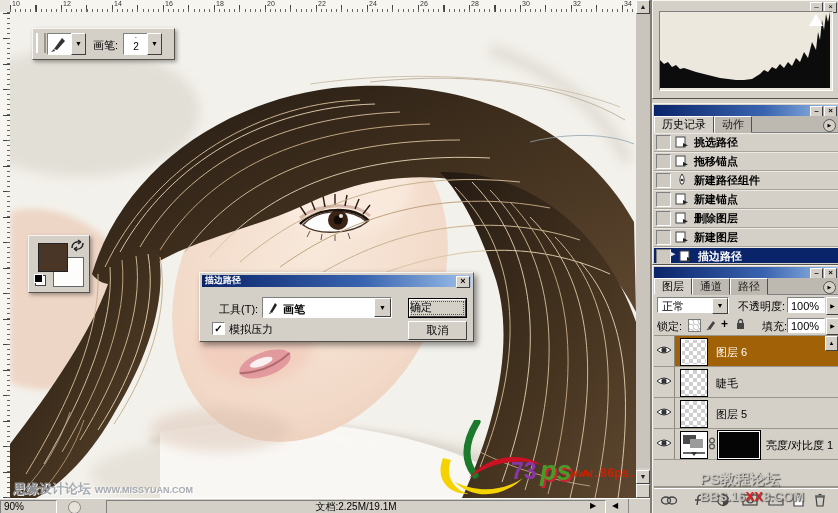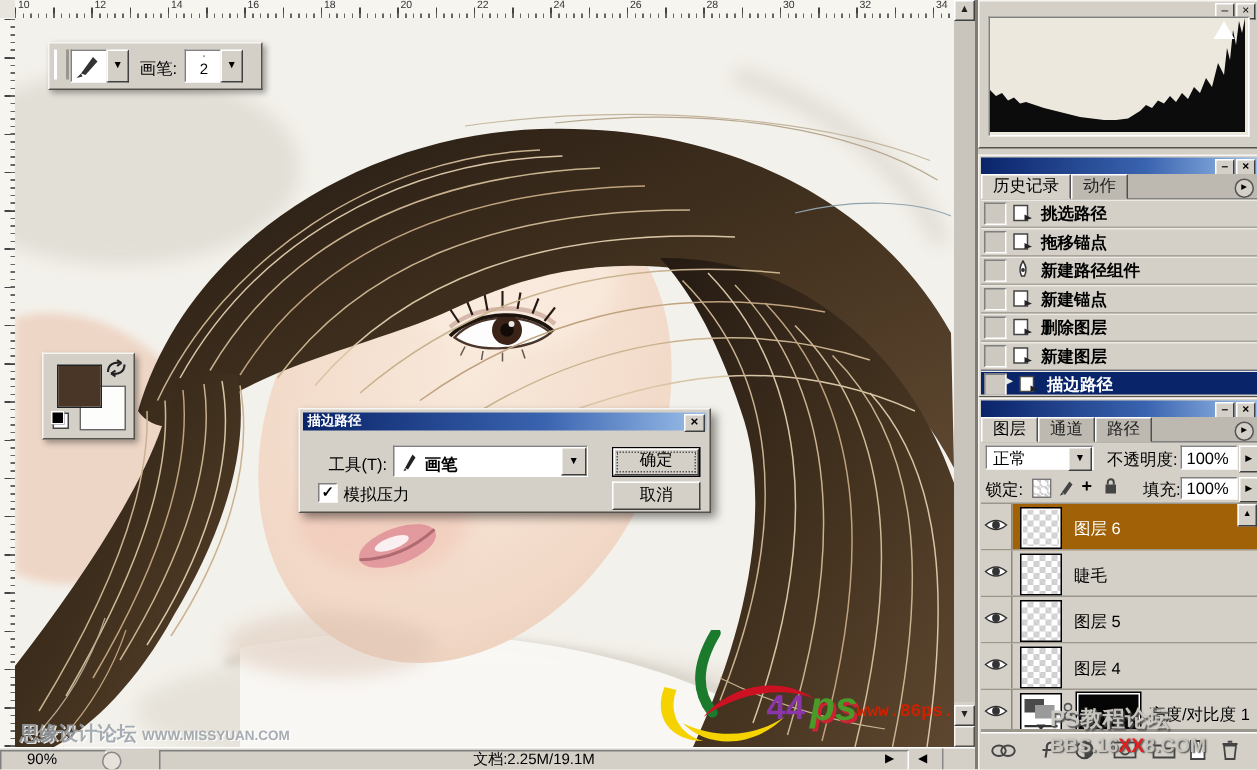--- a/index.html
+++ b/index.html
@@ -193,35 +193,35 @@
       </div>
 
       
       <div class="abs wm" style="left:415px;top:408px;width:211px;height:78px;">
         <svg width="211" height="78" viewBox="0 0 211 78">
           <path d="M52,2 C40,22 38,40 50,55" stroke="#1b7a2c" stroke-width="7" fill="none" stroke-linecap="round"></path>
           <path d="M18,38 C10,58 22,74 44,74 C28,70 20,55 26,40 Z" fill="#f4d300"></path>
           <path d="M30,62 C55,74 80,70 98,58 C78,78 48,80 30,62 Z" fill="#f4d300"></path>
           <path d="M44,58 C70,40 100,38 118,46 C96,30 62,36 44,58 Z" fill="#cc1122"></path>
         </svg>
-        <span class="abs" style="left:86px;top:38px;font-size:23px;font-weight:bold;color:#8a35a8;">44</span>
+        <span class="abs" style="left:86px;top:38px;font-size:23px;font-weight:bold;color:#8a35a8;">73</span>
         <span class="abs" style="left:115px;top:36px;font-size:27px;font-weight:bold;font-style:italic;color:#4a9a2a;text-shadow:2px 2px 0 #cc2233;">ps</span>
         <span class="abs" style="left:146px;top:47px;font-size:12px;font-weight:bold;color:#cc2200;font-family:'Liberation Mono',monospace;">www.86ps.com</span>
       </div>
     </div>
 
     <div class="abs" style="left:636px;top:0;width:14px;height:498px;">
       <div class="abs btn sbtn" style="left:0;top:0;width:12px;height:12px;"><span>▲</span></div>
       <div class="abs track" style="left:0;top:14px;width:14px;height:454px;"></div>
       <div class="abs btn sbtn" style="left:0;top:470px;width:12px;height:12px;"><span>▼</span></div>
       <div class="abs raised" style="left:0;top:484px;width:12px;height:12px;"></div>
     </div>
 
     <div class="abs" style="left:0;top:498px;width:650px;height:15px;background:#d4d0c8;border-top:1px solid #fff;">
-      <div class="abs sunken" style="left:0;top:1px;width:52px;height:12px;background:#d4d0c8;padding-left:17px;line-height:12px;font-size:10px;"><span>90%</span></div>
+      <div class="abs sunken" style="left:0;top:1px;width:52px;height:12px;background:#d4d0c8;padding-left:3px;line-height:12px;font-size:10px;"><span>90%</span></div>
       <div class="abs" style="left:68px;top:2px;width:11px;height:11px;border:1px solid #888;border-radius:50%;background:#e6e2da;"></div>
       <div class="abs sunken" style="left:86px;top:1px;width:498px;height:12px;background:#d4d0c8;text-align:center;line-height:12px;font-size:10px;margin-left:20px;"><span>文档:2.25M/19.1M</span></div>
       <div class="abs" style="left:590px;top:2px;font-size:8px;"><span>▶</span></div>
       <div class="abs" style="left:612px;top:2px;font-size:8px;"><span>◀</span></div>
       <div class="abs" style="left:628px;top:0;width:1px;height:15px;background:#888;"></div>
     </div>
   </div>
 
   <div class="abs raised" style="left:32px;top:28px;width:141px;height:30px;box-shadow:2px 2px 4px rgba(0,0,0,0.35);">
     <div class="abs" style="left:3px;top:4px;width:6px;height:20px;border-left:2px solid #fff;border-right:2px solid #9a968c;"></div>
@@ -262,21 +262,21 @@
     <span class="abs" style="left:19px;top:29px;">工具(T):</span>
     <div class="abs sunken" style="left:62px;top:24px;width:128px;height:19px;">
       <svg class="abs" style="left:4px;top:3px;" width="12" height="13" viewBox="0 0 12 13">
         <path d="M3,11 L8,2 L10,4 L5,12 Z" fill="#222"></path>
           <path d="M3,11 l-1,2 2,-0.5 z" fill="#222"></path>
       </svg>
       <span class="abs" style="left:20px;top:4px;font-weight:bold;">画笔</span>
       <div class="abs btn" style="right:0;top:0;width:15px;height:17px;font-size:7px;line-height:17px;text-align:center;"><span>▼</span></div>
     </div>
     <div class="abs" style="left:208px;top:25px;width:57px;height:18px;border:1px solid #000;">
-      <div class="btn" style="width:100%;height:100%;box-sizing:border-box;text-align:center;line-height:15px;outline:1px dotted #555;outline-offset:-3px;"><span>确定</span></div>
+      <div class="btn" style="width:100%;height:100%;box-sizing:border-box;text-align:left;line-height:15px;outline:1px dotted #555;outline-offset:-3px;"><span>确定</span></div>
     </div>
     <div class="abs btn" style="left:208px;top:48px;width:57px;height:17px;text-align:center;line-height:16px;"><span>取消</span></div>
     <div class="abs sunken" style="left:12px;top:49px;width:11px;height:11px;text-align:center;font-size:10px;line-height:11px;font-weight:bold;"><span>✓</span></div>
     <span class="abs" style="left:29px;top:49px;">模拟压力</span>
   </div>
 
   <div class="abs" style="left:650px;top:0;width:2px;height:513px;background:#807c74;"></div>
 
   <div class="abs raised" style="left:652px;top:0;width:186px;height:97px;">
     <div class="abs btn tbtn" style="right:16px;top:1px;"><span>–</span></div>
@@ -429,30 +429,20 @@
         <div class="eyecell">
           <svg width="16" height="10" viewBox="0 0 16 10">
               <path d="M1,5 Q8,-1 15,5 Q8,11 1,5 Z" fill="#fff" stroke="#333"></path>
               <circle cx="8" cy="5" r="2.6" fill="#333"></circle>
             </svg>
         </div>
         <div class="thumb checker"></div>
         <span class="lname">图层 5</span>
       </div>
 
-      <div class="lrow">
-        <div class="eyecell">
-          <svg width="16" height="10" viewBox="0 0 16 10">
-              <path d="M1,5 Q8,-1 15,5 Q8,11 1,5 Z" fill="#fff" stroke="#333"></path>
-              <circle cx="8" cy="5" r="2.6" fill="#333"></circle>
-            </svg>
-        </div>
-        <div class="thumb checker"></div>
-        <span class="lname">图层 4</span>
-      </div>
 
       <div class="lrow">
         <div class="eyecell">
           <svg width="16" height="10" viewBox="0 0 16 10">
               <path d="M1,5 Q8,-1 15,5 Q8,11 1,5 Z" fill="#fff" stroke="#333"></path>
               <circle cx="8" cy="5" r="2.6" fill="#333"></circle>
             </svg>
         </div>
         <div class="thumb" style="background:#fff;">
           <svg width="26" height="26" viewBox="0 0 26 26">

